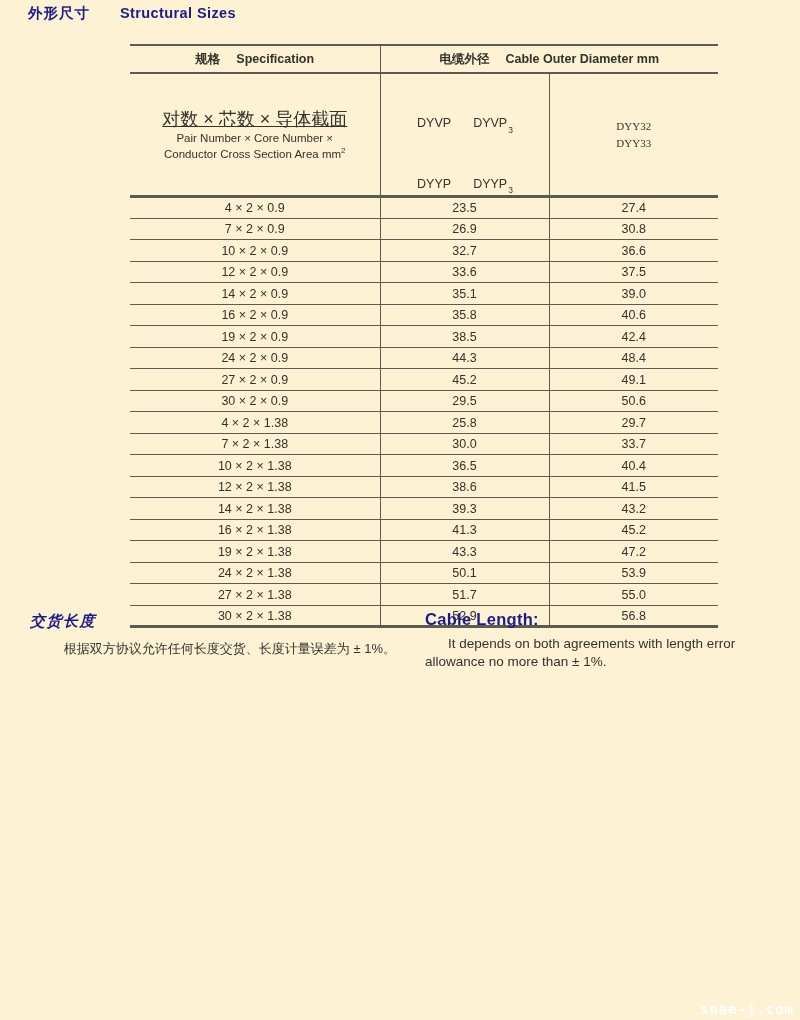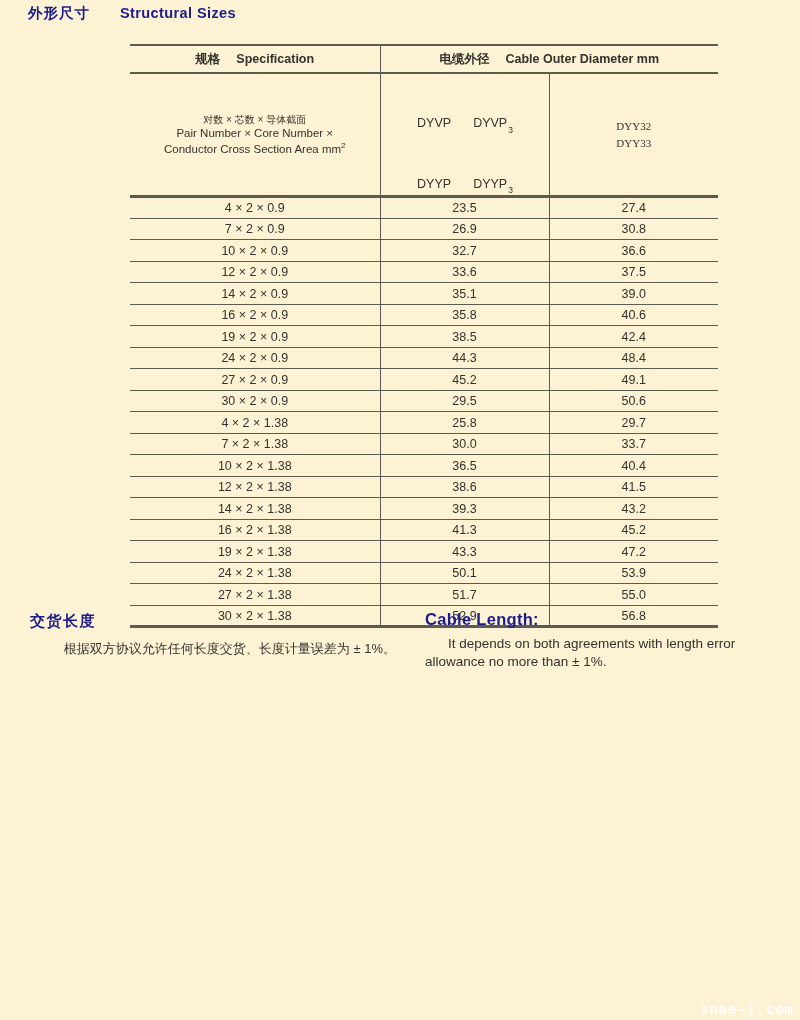--- a/index.html
+++ b/index.html
@@ -30,32 +30,32 @@
     border-bottom: 3px solid #5c5b4f;
     color: #33322e;
   }
   col.c1 { width: 250px; } col.c2 { width: 169px; } col.c3 { width: 169px; }
   th, td { padding: 0; font-weight: normal; text-align: center; vertical-align: middle; }
   .v-r { border-right: 1.5px solid #5c5b4f; }
   tr.hdr1 th { height: 28px; border-bottom: 2px solid #5c5b4f; font-size: 12.5px; font-weight: bold; }
   tr.hdr2 th { height: 59px; border-bottom: 3px solid #5c5b4f; }
   tbody td { height: 21.5px; border-bottom: 1px solid #5c5b4f; font-size: 12.5px; }
   .gap-l { margin-left: 16px; }
-  .hdr2 .zh-line { font-size: 10px; line-height: 1.35; }
+  .hdr2 .zh-line { font-size: 18px; line-height: 1.35; text-decoration: underline; }
   .hdr2 .en-line { font-size: 11.5px; line-height: 1.3; }
   .hdr2 .en-line sup { font-size: 8px; }
   .model-line { font-size: 12.5px; line-height: 1.55; margin-top: 40px; }
   .model-line .model-b { margin-left: 22px; }
   .model-line sub { font-size: 8.5px; position: relative; top: 2px; left: 1px; }
   .dyy-line { font-size: 11px; line-height: 1.55; font-family: Liberation Serif, serif; }
 
   
   .note-zh { position: absolute; left: 30px; top: 612px; width: 370px; }
   .note-zh .note-title {
-    margin: 0; color: #1b1b8c; font-size: 15px; font-weight: bold; letter-spacing: 1.5px;
+    margin: 0; color: #1b1b8c; font-size: 15px; font-weight: bold; letter-spacing: 1.5px; font-style: italic;
   }
   .note-zh .note-body {
     margin: 9px 0 0 0; font-size: 13px; color: #33322e; text-indent: 2.6em; line-height: 1.4;
   }
   .note-en { position: absolute; left: 425px; top: 610px; width: 362px; }
   .note-en .note-title {
     margin: 0; color: #1b1b8c; font-size: 16.5px; font-weight: bold; letter-spacing: 0.3px;
   }
   .note-en .note-body {
     margin: 6px 0 0 0; font-size: 13.5px; color: #33322e; text-indent: 1.7em; line-height: 1.35;

